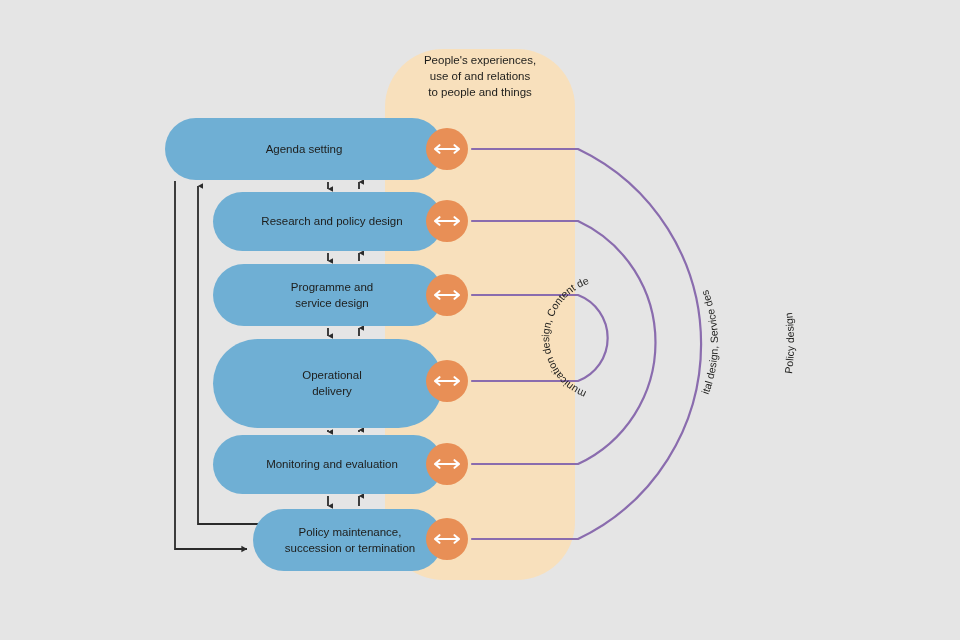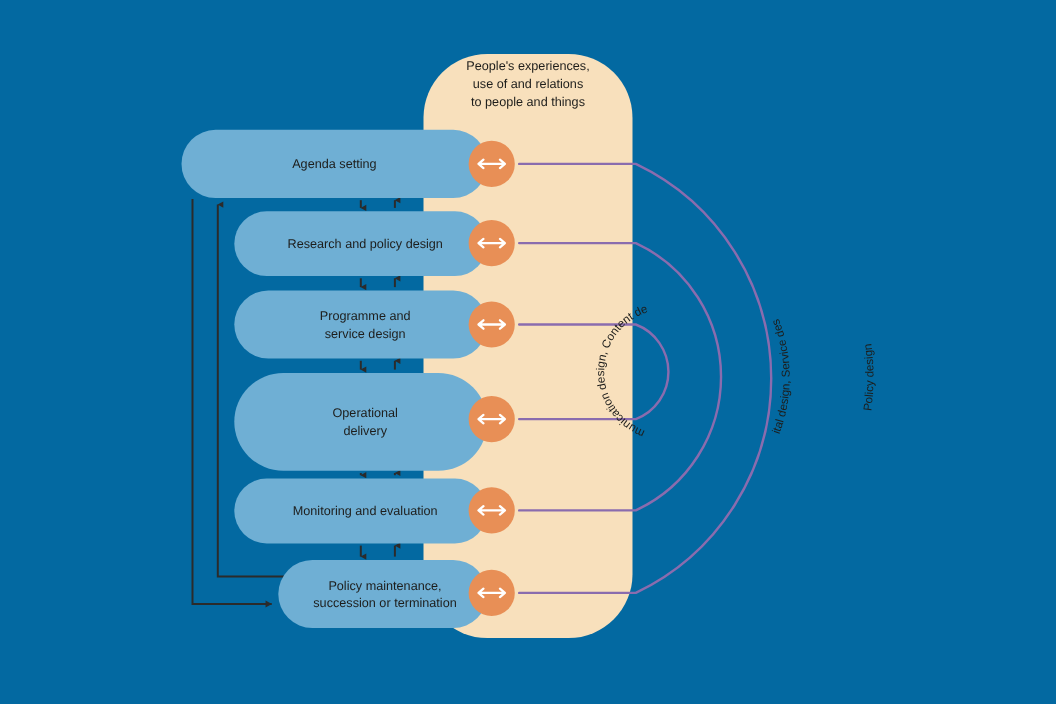--- a/index.html
+++ b/index.html
@@ -11,21 +11,21 @@
   body {
     width: 960px;
     height: 640px;
     font-family: "Liberation Sans", sans-serif;
     overflow: hidden;
   }
   #canvas {
     position: relative;
     width: 960px;
     height: 640px;
-    background: #0369a1;
+    background: #e5e5e5;
   }
   svg.layer {
     position: absolute;
     top: 0;
     left: 0;
     width: 960px;
     height: 640px;
   }
   .stage-label {
     font-size: 11.5px;

